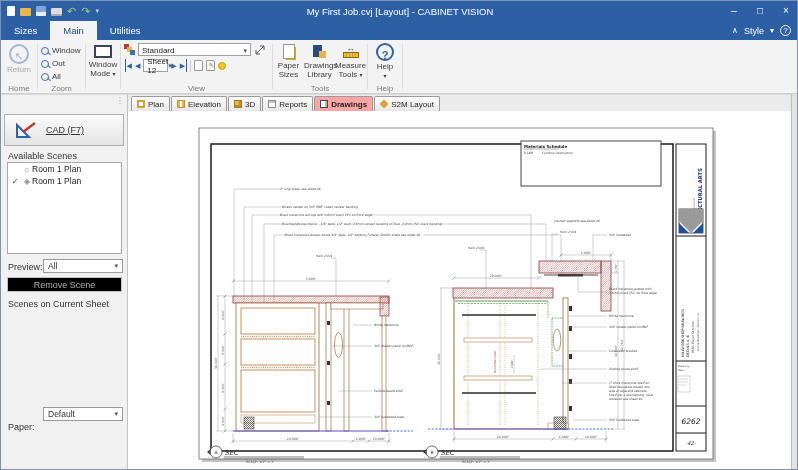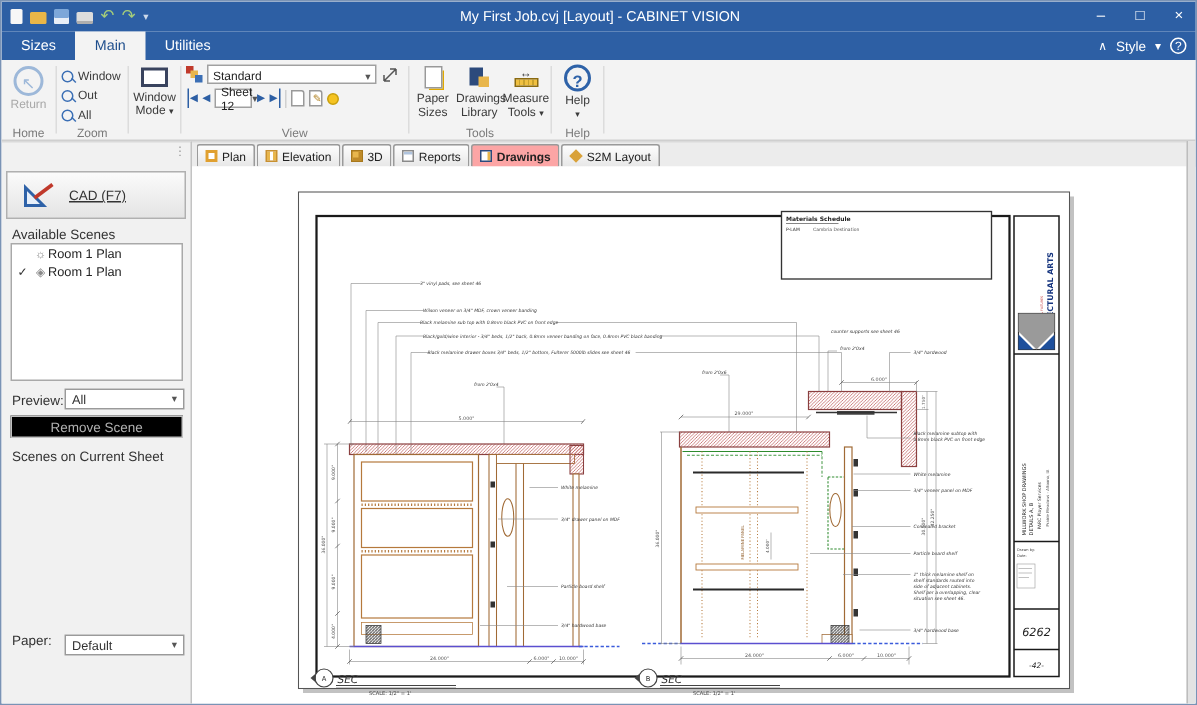--- a/index.html
+++ b/index.html
@@ -264,21 +264,21 @@
       </div>
     </div>
     <div class="slabel" style="top:167px;">Preview:</div>
     <div class="selbox" style="left:42px;top:164px;">
       <span class="cv">All</span>
         <span class="ccar">▾</span>
     </div>
     <div class="rmbtn" style="top:182px;">Remove Scene</div>
     <div class="slabel" style="top:204px;">Scenes on Current Sheet</div>
     <div class="slabel" style="top:327px;">Paper:</div>
-    <div class="selbox" style="left:42px;top:328px;">
+    <div class="selbox" style="left:42px;top:312px;">
       <span class="cv">Default</span>
         <span class="ccar">▾</span>
     </div>
   </div>
 
   <div class="doctabs">
     <div class="dtab">
         <span class="tic ti-plan"></span>
         <span>Plan</span>
       </div>

